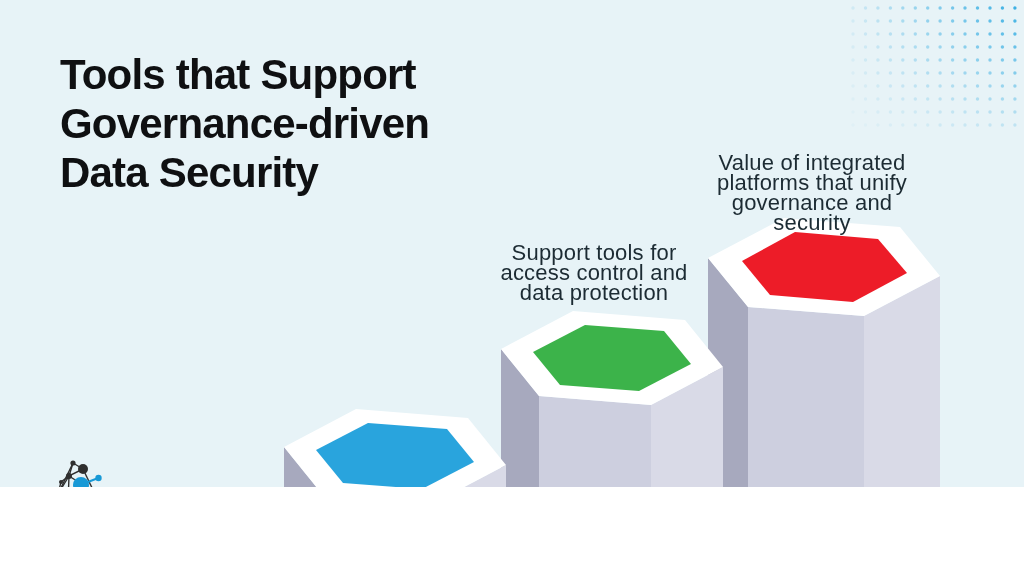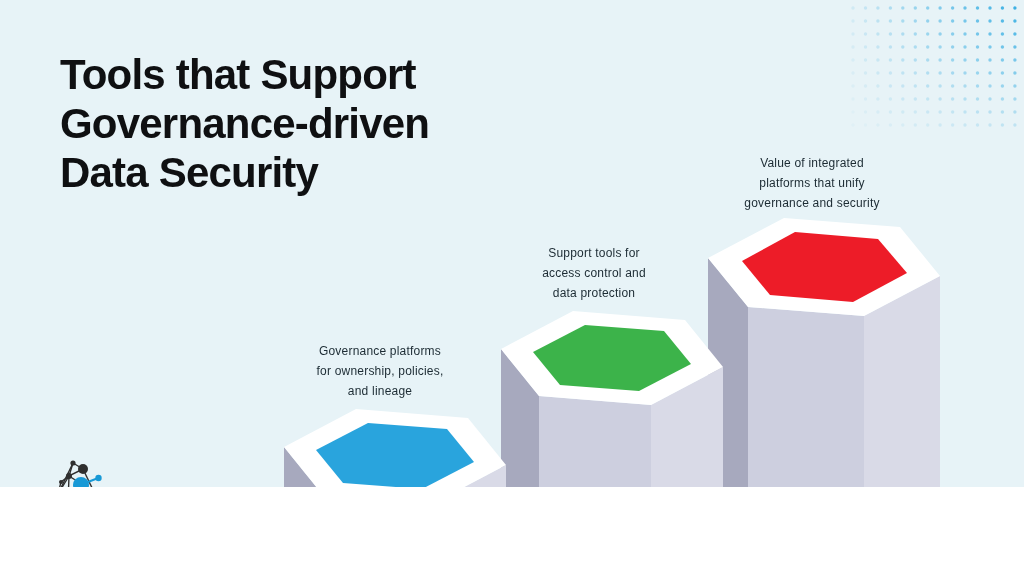--- a/index.html
+++ b/index.html
@@ -15,21 +15,21 @@
     position:absolute;left:60px;top:50px;width:480px;
     font-size:42px;line-height:49px;font-weight:bold;
     letter-spacing:-0.8px;
     color:var(--title-color,#0f1012);
     white-space:pre-line;
   }
   .label{
     position:absolute;
     transform:translateX(-50%);
     text-align:center;
-    font-size:12px;line-height:20px;
+    font-size:22px;line-height:20px;
     letter-spacing:0.2px;
     color:var(--label-color,#1c2b33);
     white-space:pre-line;
   }
   .label-1{left:380px;top:341px;}
   .label-2{left:594px;top:243px;}
   .label-3{left:812px;top:153px;}
   .logo{position:absolute;left:50px;top:450px;width:60px;height:70px;}
   .logo .edge{stroke:var(--logo-dark,#2f2f2f);stroke-width:1.4;fill:none;}
   .logo .node{fill:var(--logo-dark,#2f2f2f);}
@@ -208,23 +208,20 @@
       <polygon points="434,503 506,465 506,569 434,569" fill="#d9dae7"></polygon>
       <polygon points="506,465 468,418 356,409 284,447 322,494 434,503" fill="#ffffff"></polygon>
       <polygon points="474,462 447,429 368,423 316,450 343,483 422,489" fill="#29a4dd"></polygon>
     </g>
   </svg>
 
   <div class="title">Tools that Support
 Governance-driven
 Data Security</div>
 
-  <div class="label label-1">Governance platforms
-for ownership, policies,
-and lineage</div>
   <div class="label label-2">Support tools for
 access control and
 data protection</div>
   <div class="label label-3">Value of integrated
 platforms that unify
 governance and security</div>
 
   <svg class="logo" viewBox="0 0 60 70" aria-hidden="true">
     <g>
       <path class="edge" d="M33,19 L23,13 L19,26 L33,19"></path>

